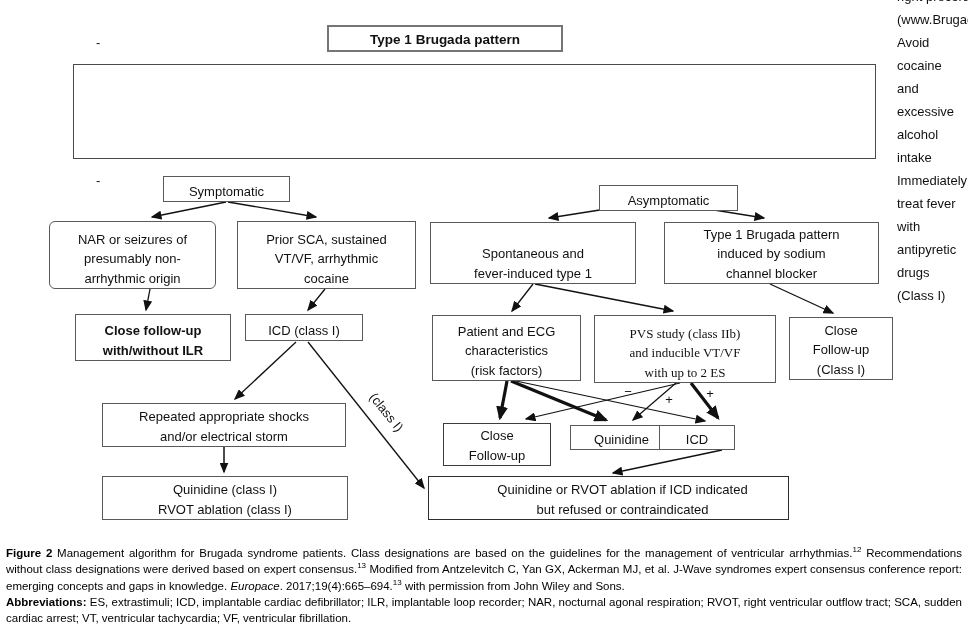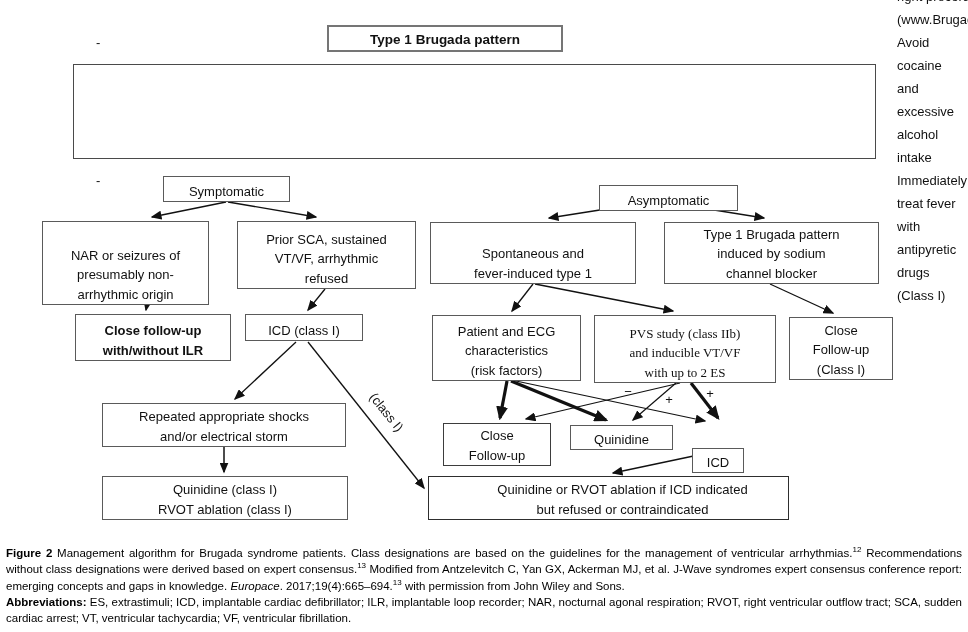--- a/index.html
+++ b/index.html
@@ -12,33 +12,33 @@
     position:absolute; z-index:2; background:#ffffff; box-sizing:border-box;
     border:1.6px solid #5a5a5a;
     display:flex; flex-direction:column; align-items:center; justify-content:flex-end;
     text-align:center; font-size:13px; line-height:1.5; color:#111;
   }
   .node div { width:100%; }
   #n-title  { left:327px; top:25px;  width:236px; height:27px; border:2px solid #757575; font-weight:bold; font-size:13.5px; }
   #n-prec   { left:73px;  top:64px;  width:803px; height:95px; border-color:#4a4a4a; align-items:stretch; justify-content:center; text-align:left; }
   #n-sympt  { left:163px; top:176px; width:127px; height:26px; }
   #n-asympt { left:588px; top:185px; width:139px; height:26px;margin-left:11px; }
-  #n-nar    { left:42px;  top:221px; width:167px; height:84px; }
+  #n-nar    { left:49px;  top:221px; width:167px; height:68px;border-radius:6px; }
   #n-sca    { left:237px; top:221px; width:179px; height:68px; }
   #n-spont  { left:430px; top:222px; width:206px; height:62px; }
   #n-sodium { left:664px; top:222px; width:215px; height:62px; }
   #n-ilr    { left:75px;  top:314px; width:156px; height:47px;font-weight:bold; }
   #n-icd1   { left:245px; top:314px; width:118px; height:27px; }
   #n-ecg    { left:432px; top:315px; width:149px; height:66px; }
   #n-pvs    { left:594px; top:315px; width:182px; height:68px;font-family:Liberation Serif, serif; }
   #n-cfu1   { left:789px; top:317px; width:104px; height:63px; }
   #n-shocks { left:102px; top:403px; width:244px; height:44px; }
   #n-cfu2   { left:443px; top:423px; width:108px; height:43px; border-color:#3d3d3d; }
   #n-quin   { left:570px; top:425px; width:103px; height:25px; }
-  #n-icd2   { left:692px; top:425px; width:52px;  height:25px;margin-top:23px; }
+  #n-icd2   { left:659px; top:425px; width:76px;  height:25px; }
   #n-qrvot  { left:102px; top:476px; width:246px; height:44px; }
   #n-bottom { left:428px; top:476px; width:361px; height:44px; border-color:#2e2e2e;padding-left:28px; }
   .prec-item { display:flex; line-height:23px; }
   .prec-dash { width:26px; padding-left:22px; flex:none; }
   .prec-text { flex:1; }
   .edge-label { font-size:13px; fill:#111; font-family:"Liberation Sans", sans-serif; }
   .caption {
     position:absolute; left:6px; top:545px; width:956px; z-index:2;
     font-size:11.5px; line-height:16.3px; text-align:justify; color:#000;
   }
@@ -124,21 +124,21 @@
   </div>
 
   <div class="node" id="n-nar">
     <div>NAR or seizures of</div>
     <div>presumably non-</div>
     <div>arrhythmic origin</div>
   </div>
   <div class="node" id="n-sca">
     <div>Prior SCA, sustained</div>
     <div>VT/VF, arrhythmic</div>
-    <div>refused</div>
+    <div>cocaine</div>
   </div>
   <div class="node" id="n-spont">
     <div>Spontaneous and</div>
     <div>fever-induced type 1</div>
   </div>
   <div class="node" id="n-sodium">
     <div>Type 1 Brugada pattern</div>
     <div>induced by sodium</div>
     <div>channel blocker</div>
   </div>

